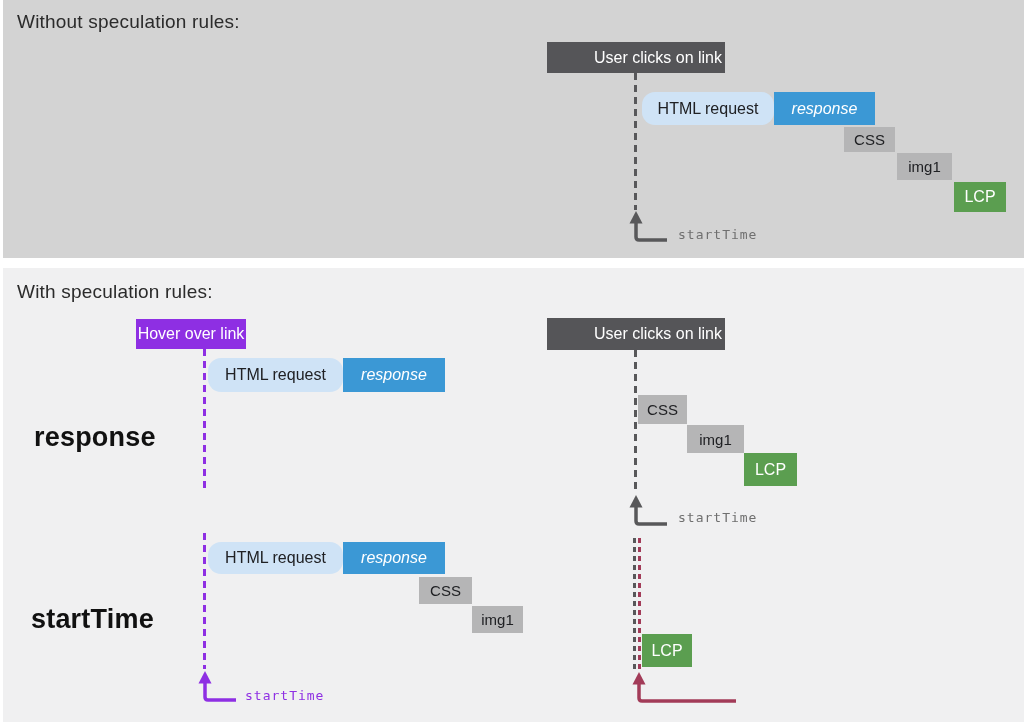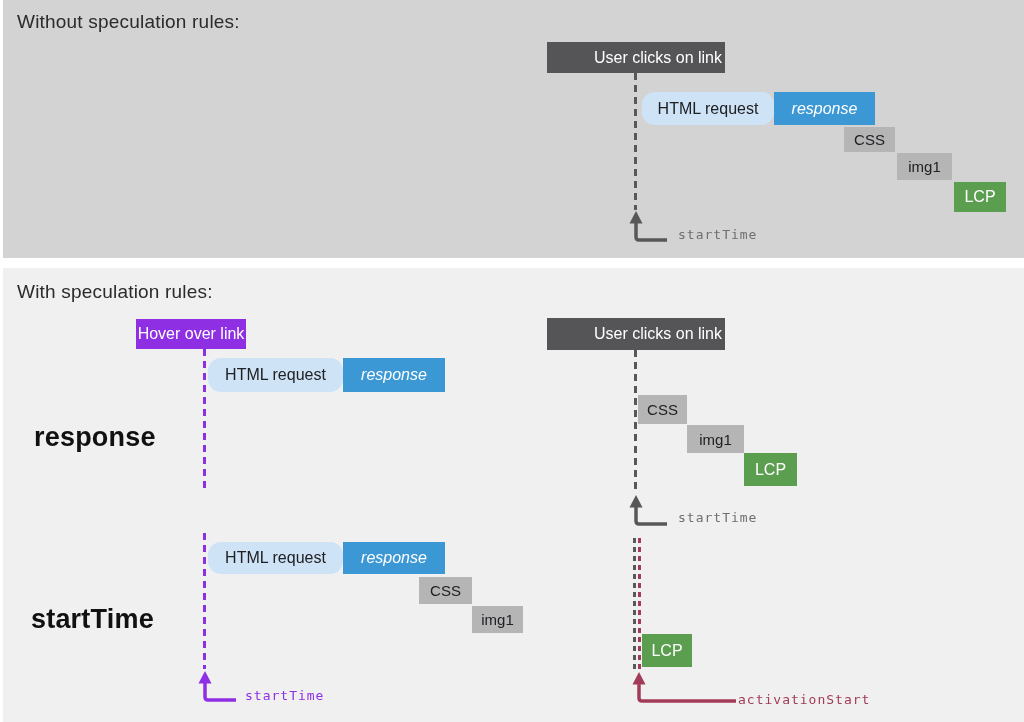--- a/index.html
+++ b/index.html
@@ -128,14 +128,13 @@
 
   <div class="vdash vdash-gray-fine" style="left:630px; top:270px; height:131px;"></div>
   <div class="vdash vdash-maroon" style="left:635px; top:270px; height:131px;"></div>
 
   <div class="bar bar-green" style="left:639px; top:366px; width:50px; height:33px;">LCP</div>
 
   <svg class="elbow-arrow arrow-maroon" style="left:627px; top:403px;" width="110" height="34" viewBox="0 0 110 34">
     <path d="M9 8 L9 27 Q9 30 12 30 L106 30" fill="none" stroke="currentColor" stroke-width="3.5"></path>
     <path d="M9 1 L2.5 13.5 L15.5 13.5 Z" fill="currentColor"></path>
   </svg>
-  <div class="marker-label marker-maroon" style="left:735px; top:424px;">activationStart</div>
 </div>
 
 </body></html>

